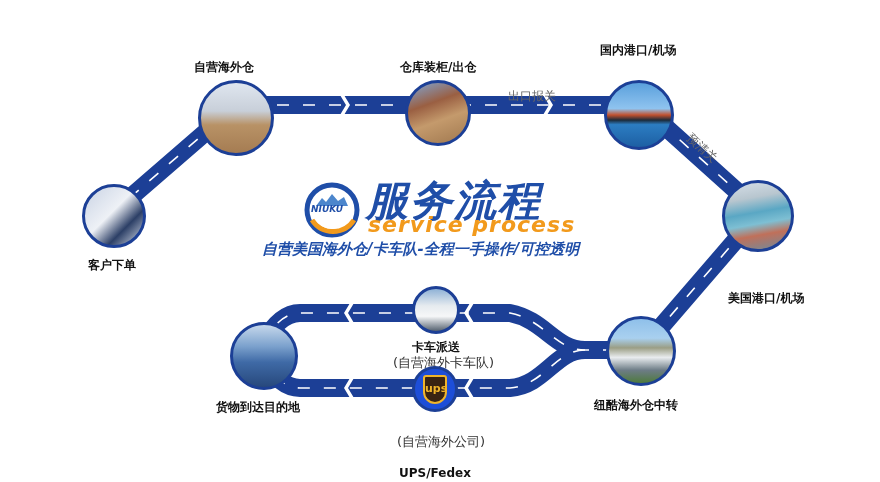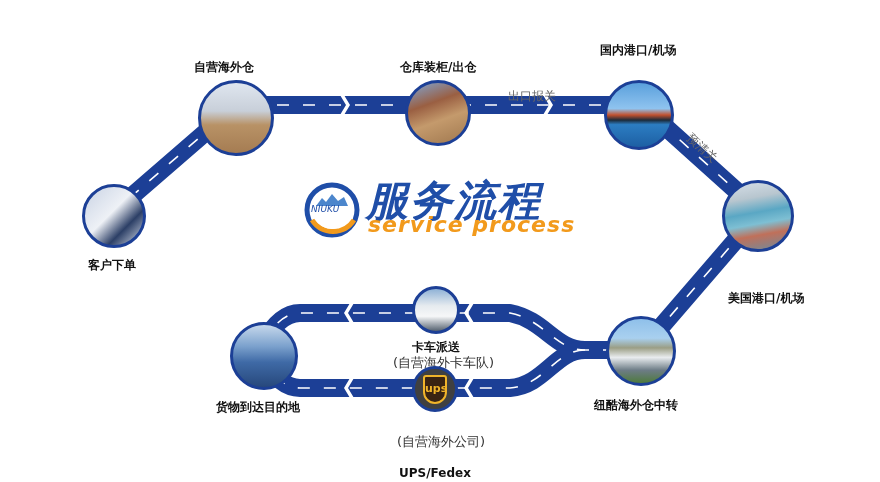--- a/index.html
+++ b/index.html
@@ -61,32 +61,33 @@
   <div class="node" style="left:722px;top:180px;width:72px;height:72px;background:linear-gradient(170deg,#d6dfe8 0%,#b8c6cf 25%,#5aa7c4 45%,#7ebfd3 60%,#c0705a 75%,#6f8b9c 100%);"></div>
   <div class="lbl" style="left:728px;top:258px;margin-top:32px;">美国港口/机场</div>
 
   <div class="node" style="left:606px;top:316px;width:70px;height:70px;background:linear-gradient(180deg,#8fc0ea 0%,#a9d0ef 30%,#9b9e85 45%,#e9ecef 60%,#6d7c86 80%,#4e7a3c 100%);"></div>
   <div class="lbl" style="left:594px;top:397px;">纽酷海外仓中转</div>
 
   <div class="node" style="left:412px;top:286px;width:48px;height:48px;background:linear-gradient(180deg,#8fb2d6 0%,#e6ebef 40%,#f6f7f8 65%,#556270 100%);"></div>
   <div class="lbl" style="left:412px;top:339px;">卡车派送</div>
   <div class="sub" style="left:393px;top:354px;">(自营海外卡车队)</div>
 
-  <div class="node" style="left:412px;top:366px;width:46px;height:46px;background:#404040;">
+  <div class="node" style="left:412px;top:366px;width:46px;height:46px;background:#1d4ed8;">
     <div style="position:absolute;left:8px;top:6px;width:24px;height:29px;background:#3a2412;border-radius:3px 3px 12px 12px;border:2px solid #f0b42a;box-sizing:border-box;"></div>
     <div style="position:absolute;left:10px;top:13px;font-size:11px;font-weight:bold;color:#f0b42a;font-family:'DejaVu Sans',sans-serif;">ups</div>
   </div>
   <div class="lbl" style="left:399px;top:418px;margin-top:48px;">UPS/Fedex</div>
   <div class="sub" style="left:397px;top:433px;">(自营海外公司)</div>
 
   <div class="node" style="left:230px;top:322px;width:68px;height:68px;background:linear-gradient(180deg,#c6d8ec 0%,#7aa0cc 35%,#3f6aa6 60%,#27487c 100%);"></div>
   <div class="lbl" style="left:216px;top:399px;">货物到达目的地</div>
 
   <svg class="badge" viewBox="0 0 56 56">
     <circle cx="28" cy="28" r="25" fill="none" stroke="#1f4ea8" stroke-width="5"></circle>
     <path d="M8 38 A25 25 0 0 0 50 38" fill="none" stroke="#f29a1c" stroke-width="5"></path>
     <circle cx="28" cy="28" r="19" fill="#fff"></circle>
     <path d="M12 24 L18 16 L22 20 L28 12 L34 19 L40 15 L44 24 Z" fill="#4c86cc"></path>
   </svg>
-  <div style="position:absolute;left:311px;top:204px;font-size:9px;font-weight:normal;font-style:italic;color:#1f4ea8;font-family:'DejaVu Sans',sans-serif;">NIUKU</div>
+  <div style="position:absolute;left:311px;top:204px;font-size:9px;font-weight:bold;font-style:italic;color:#1f4ea8;font-family:'DejaVu Sans',sans-serif;">NIUKU</div>
   <div class="logo-title">服务流程</div>
   <div class="logo-sub">service process</div>
+  <div class="tagline">自营美国海外仓/卡车队-全程一手操作/可控透明</div>
 </div>
 
 </body></html>

